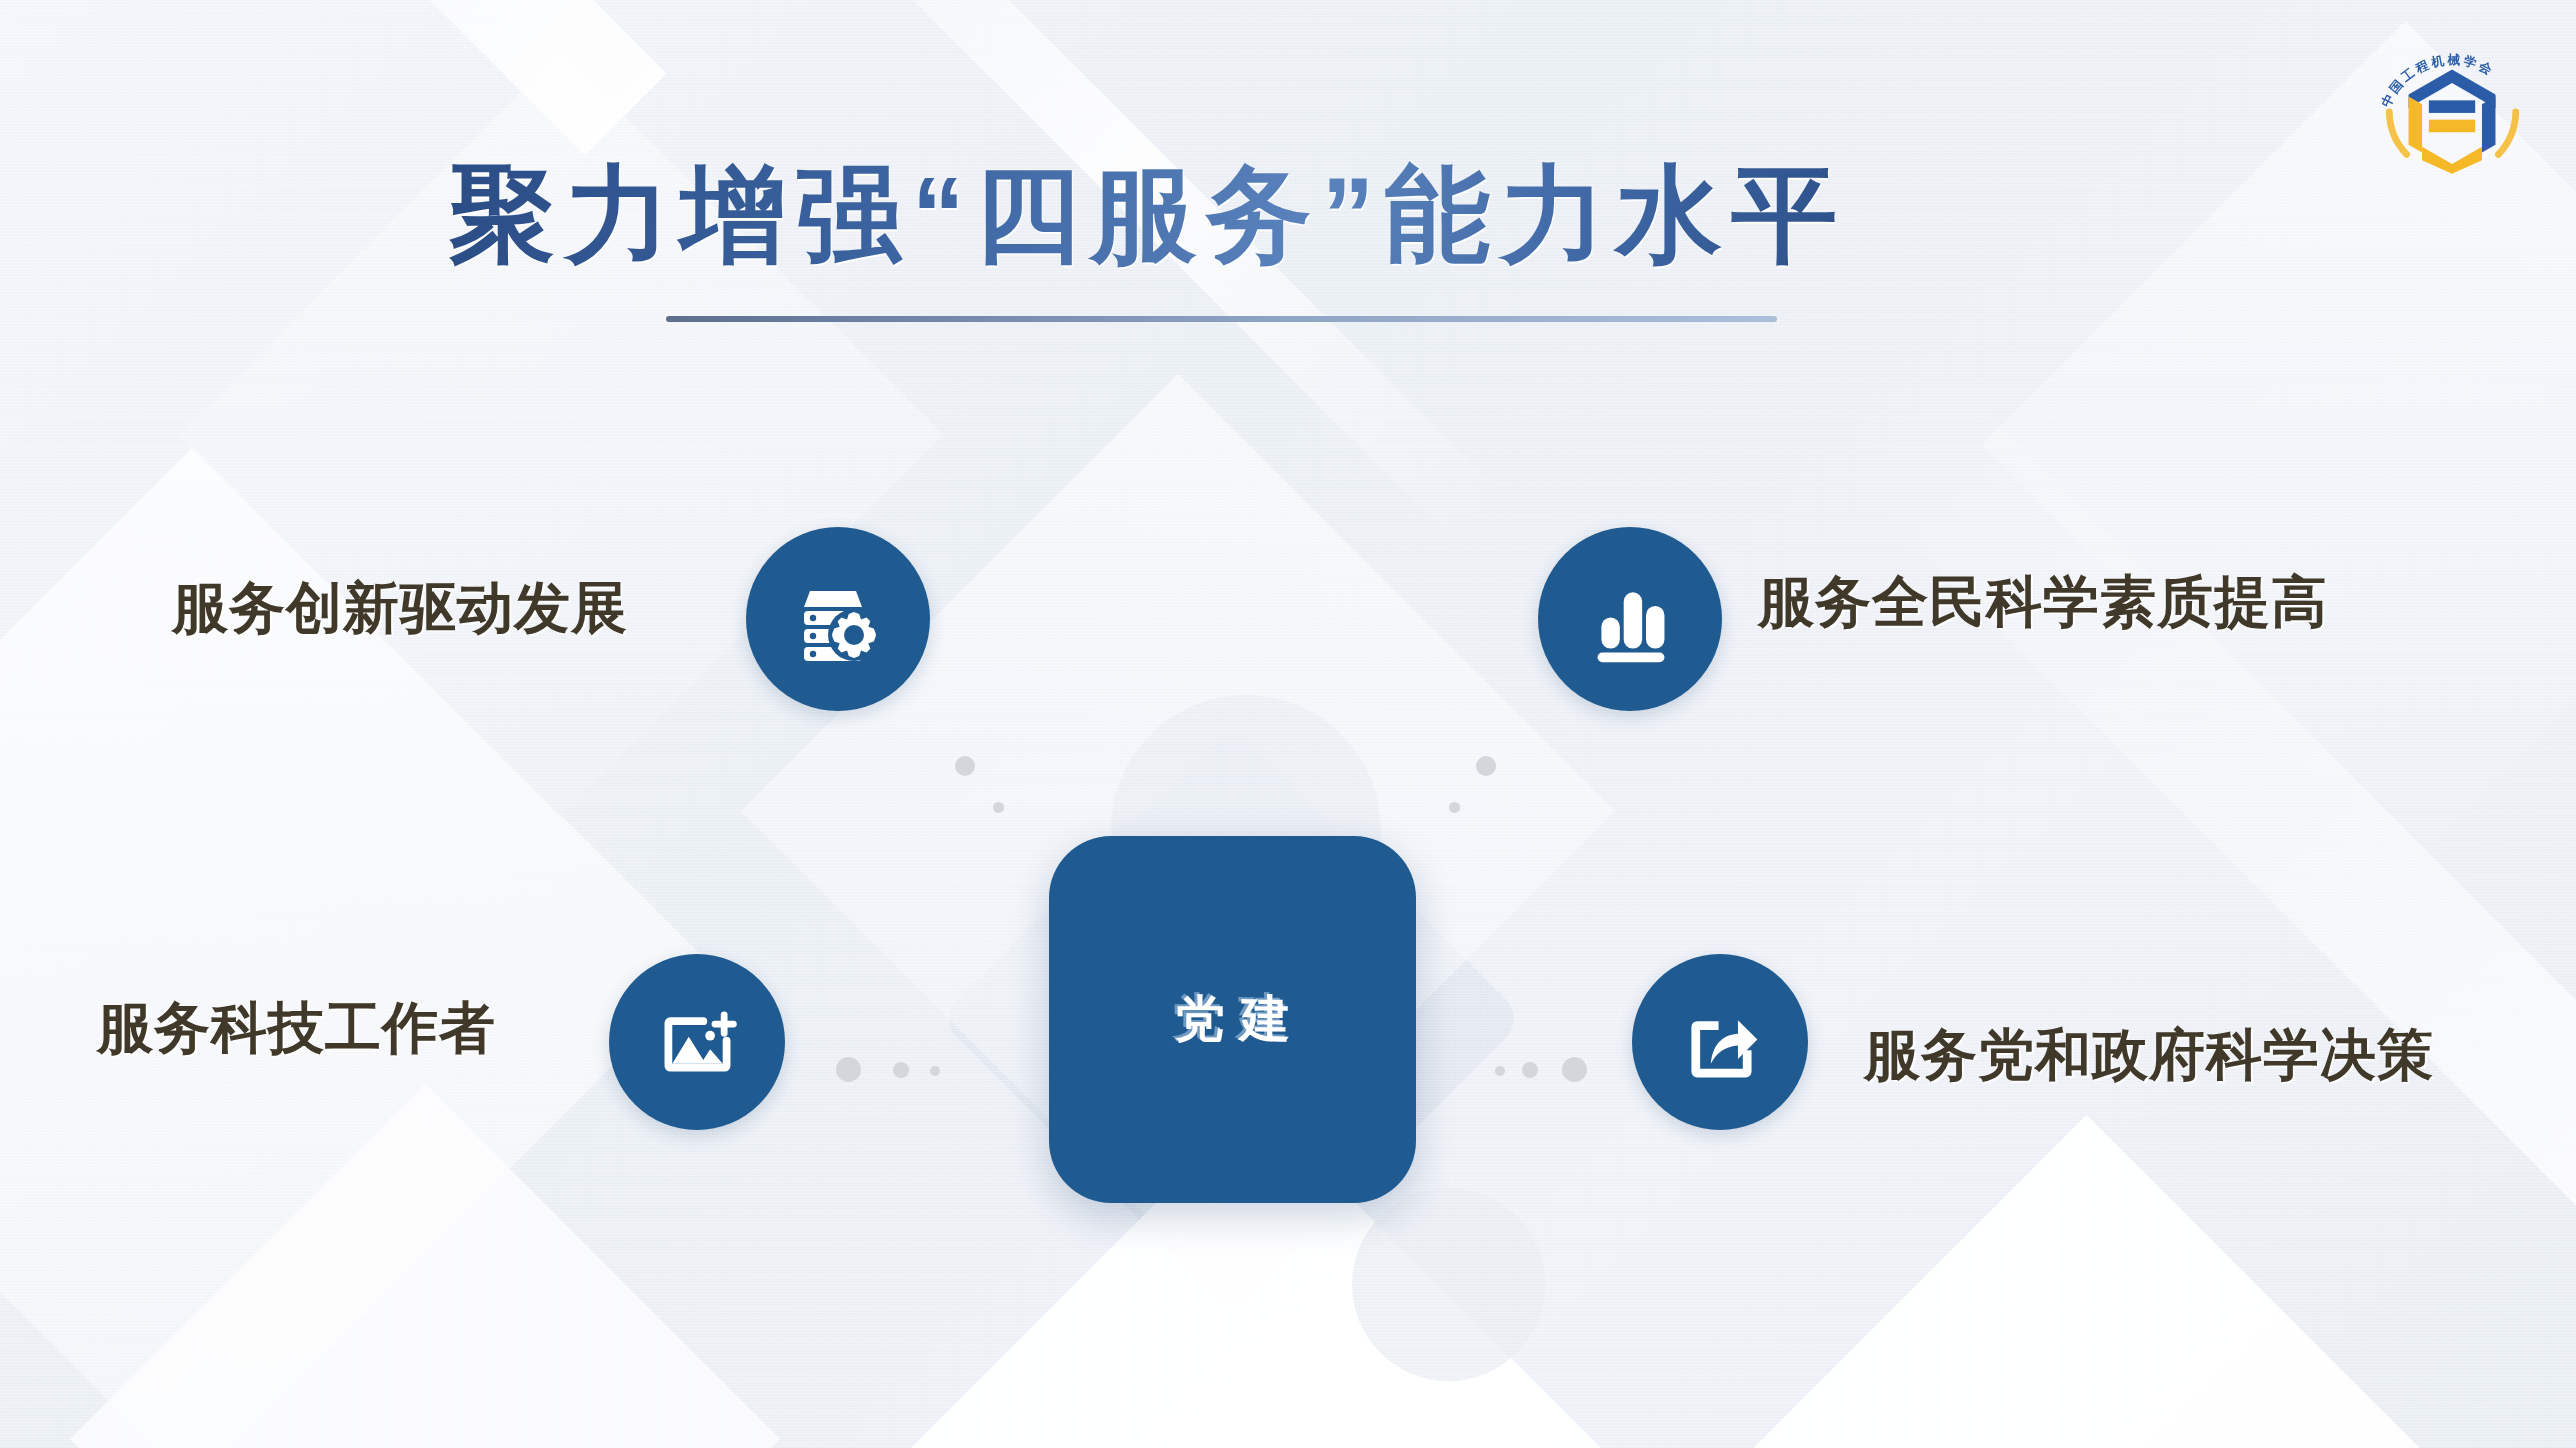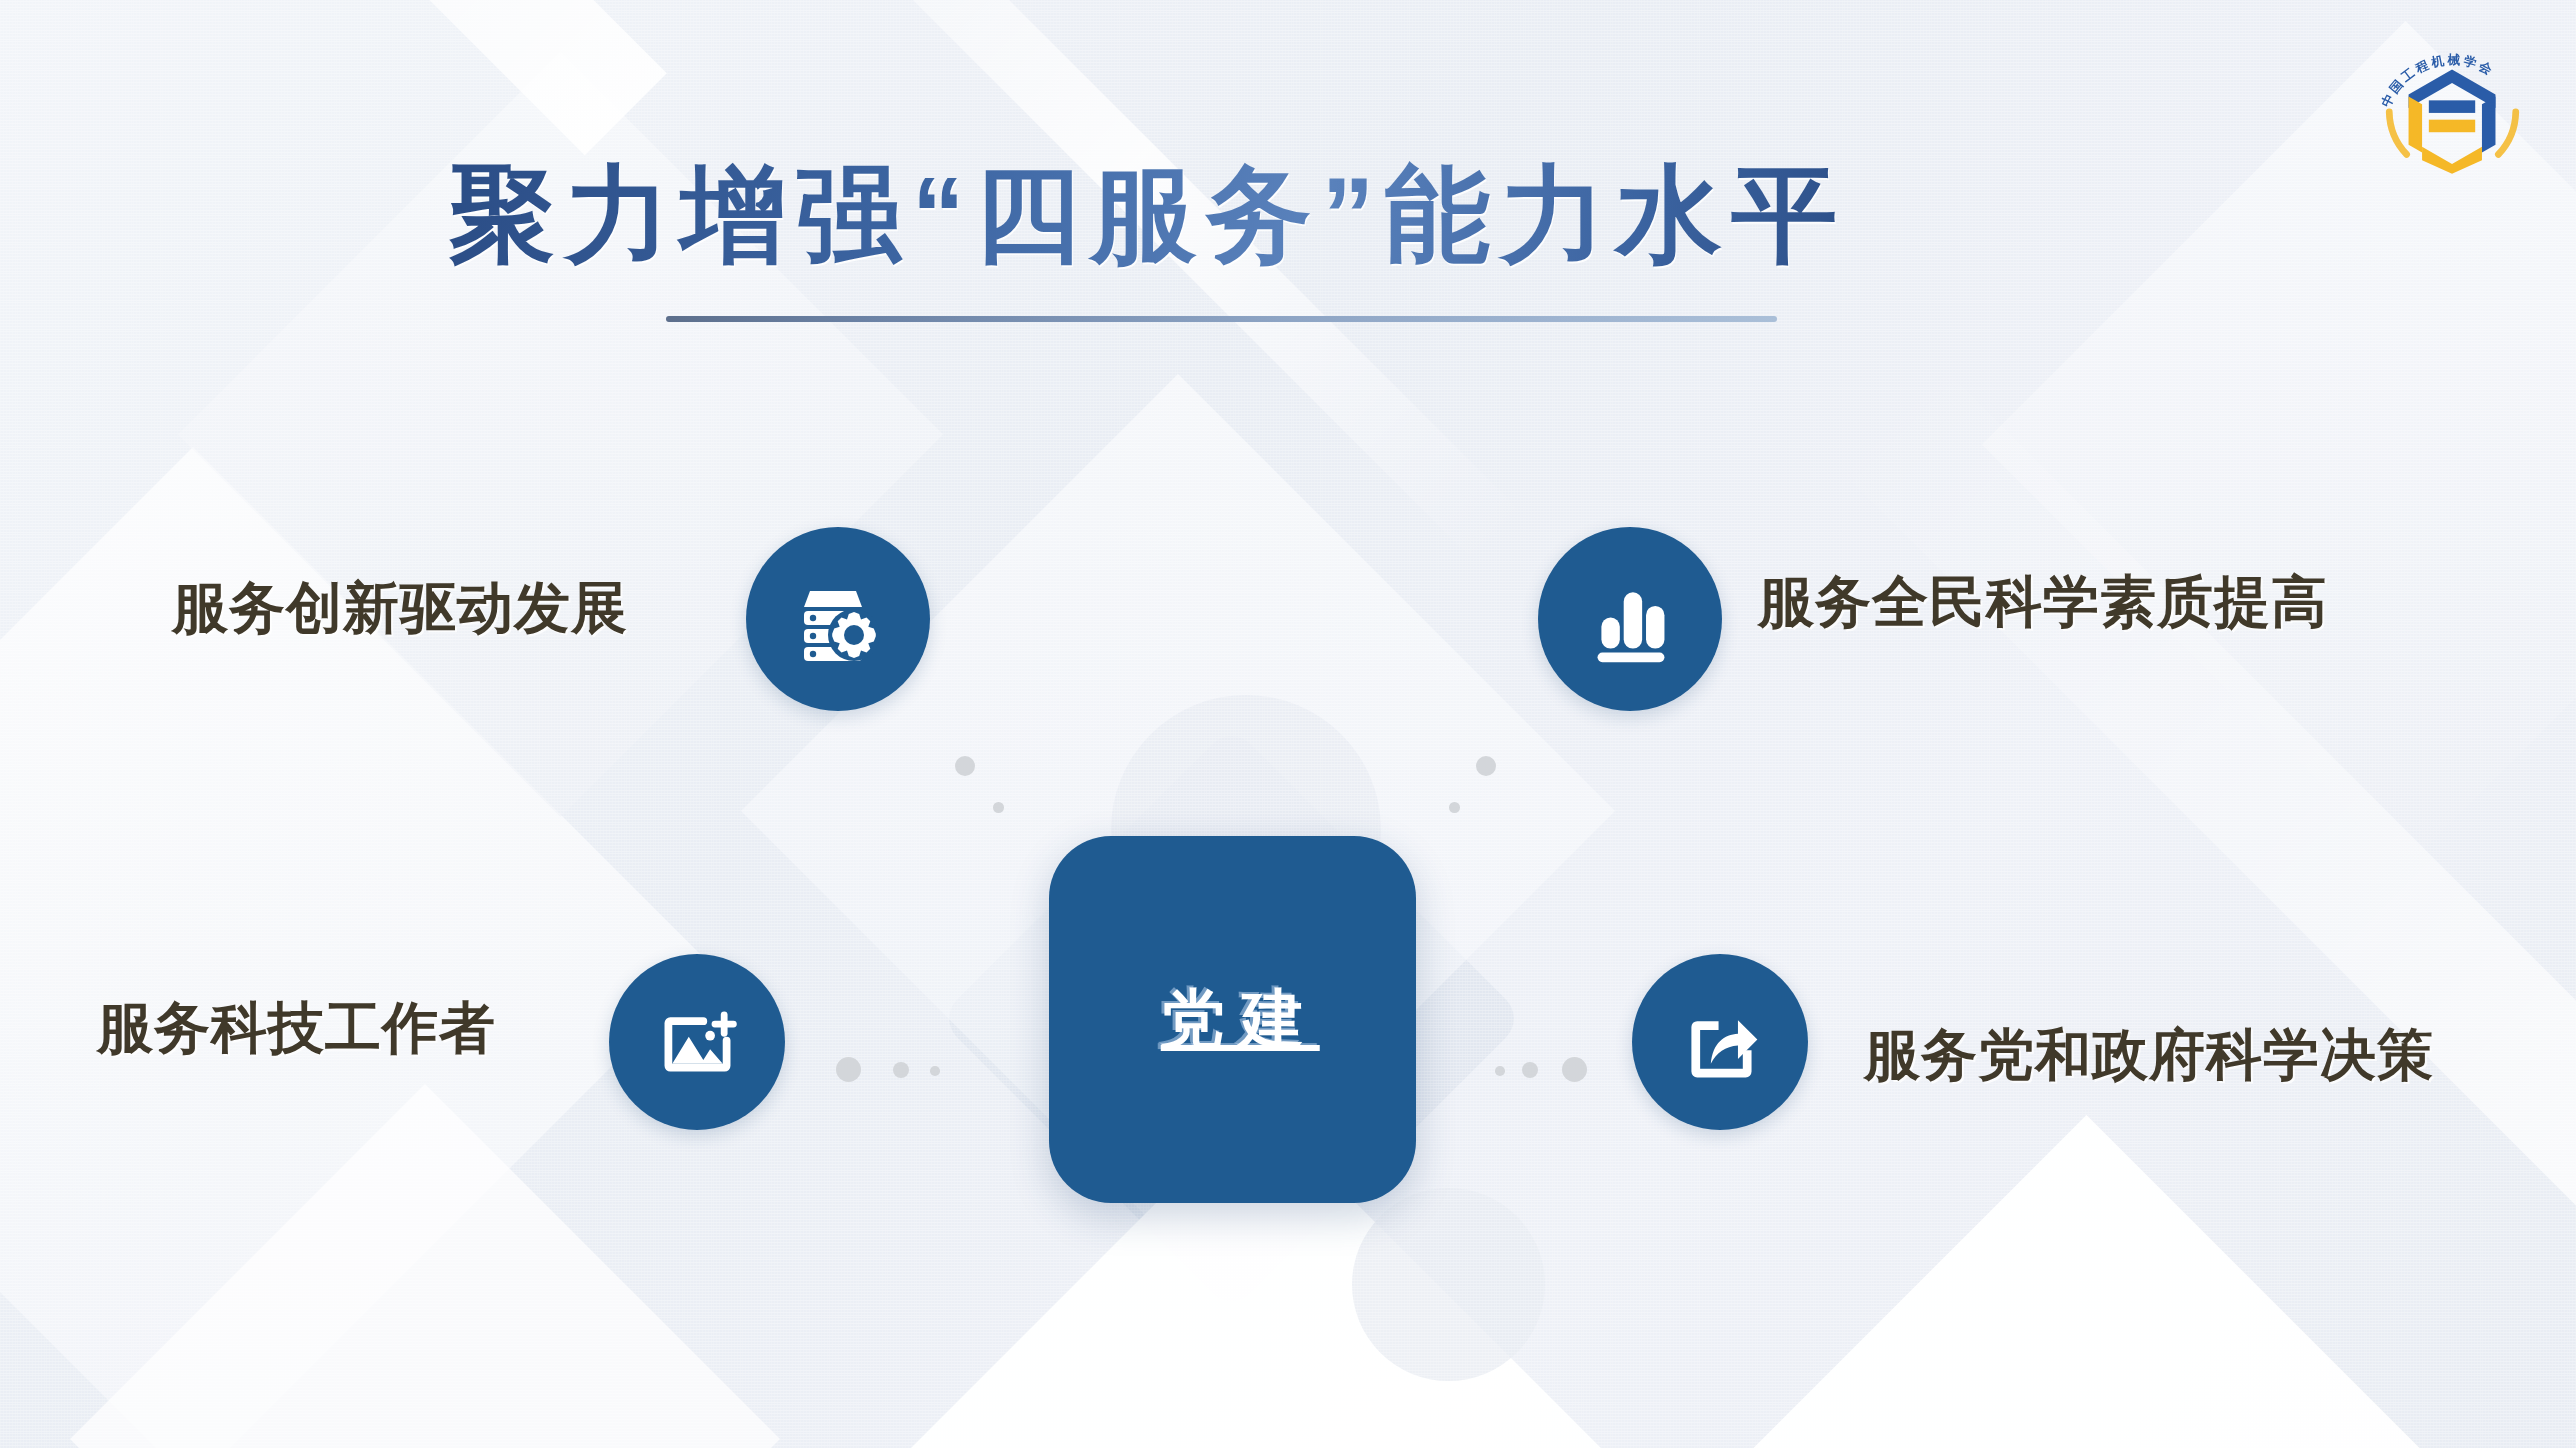--- a/index.html
+++ b/index.html
@@ -117,27 +117,26 @@
     border-radius: 62px;
     background: #1f5b91;
     box-shadow: 0 13.5px 39px rgba(30, 70, 120, .22);
     display: flex;
     flex-direction: column;
     align-items: center;
     justify-content: center;
   }
   .center-badge .bl {
     color: #ffffff;
-    font-size: 64px;
+    font-size: 50px;
     font-weight: 700;
     letter-spacing: 15.5px;
     text-indent: 15.5px;
     line-height: 1.22;
     text-shadow: -2.9px -1.9px 0 rgba(180,205,235,.55);
-    text-decoration: underline;
   }
 
   
   .dot {
     position: absolute;
     border-radius: 50%;
     background: #d3d6da;
   }
 </style>
 </head>

